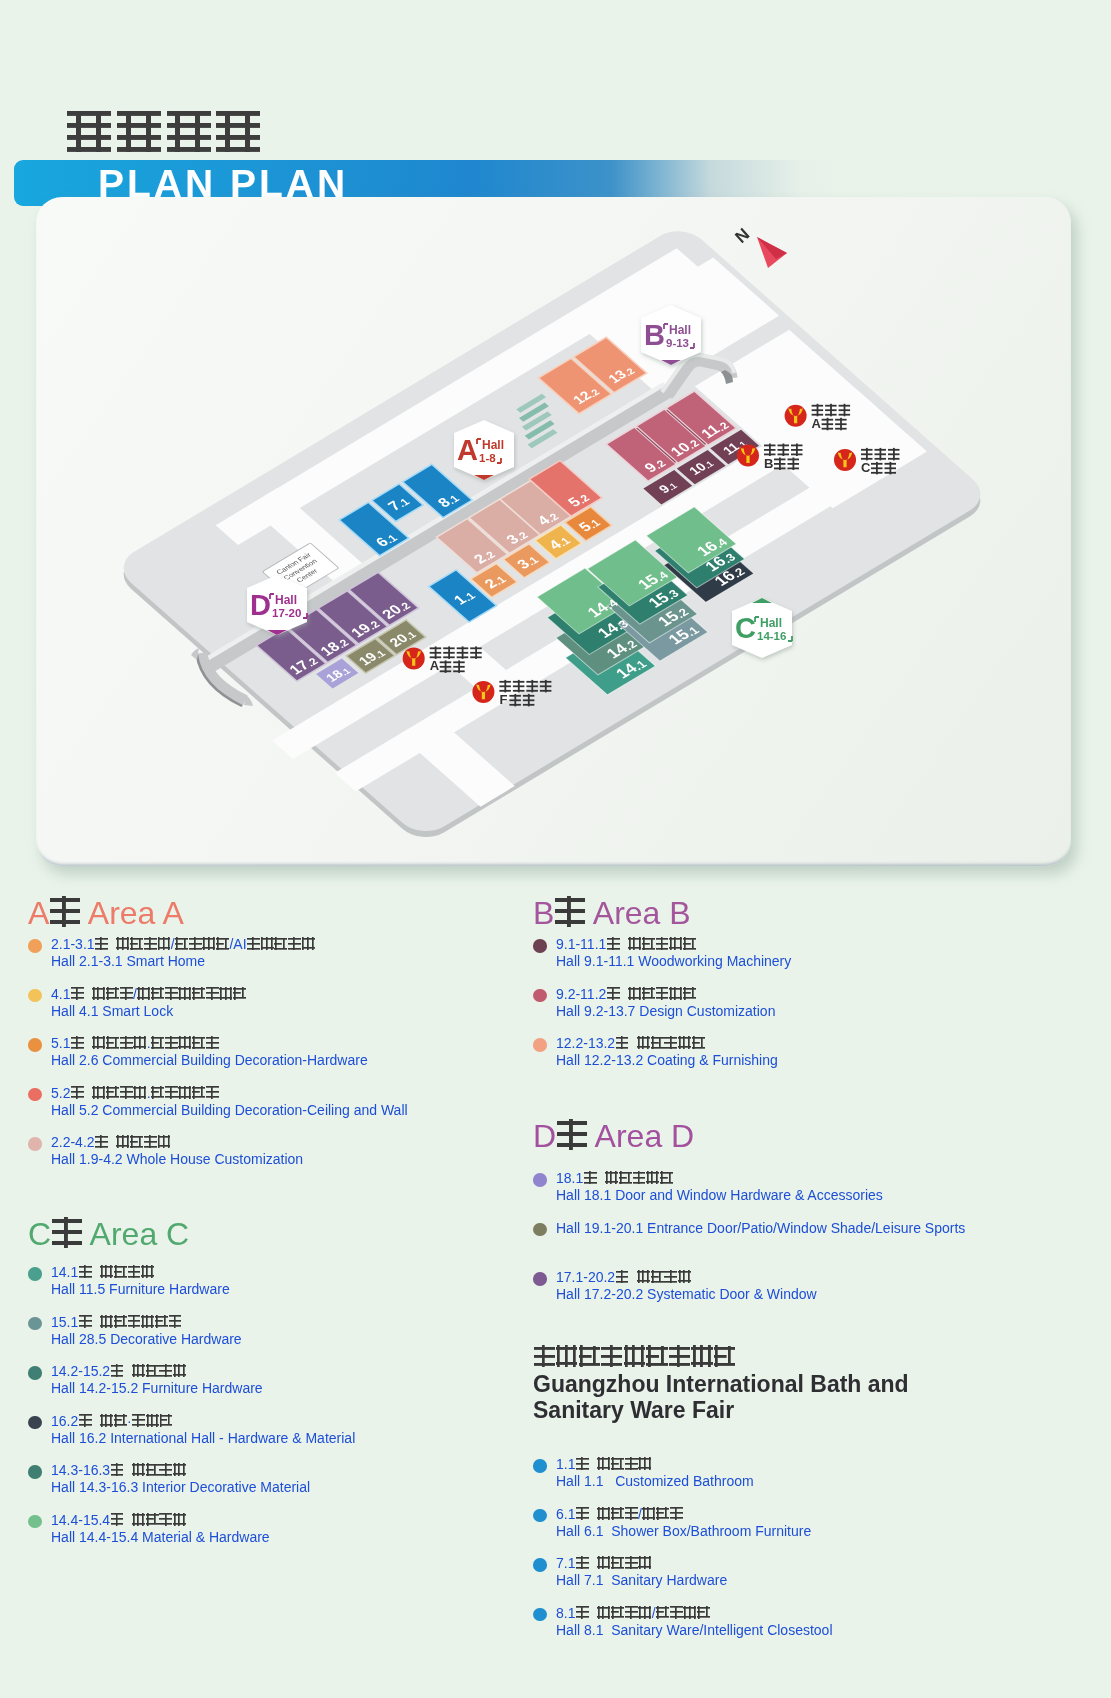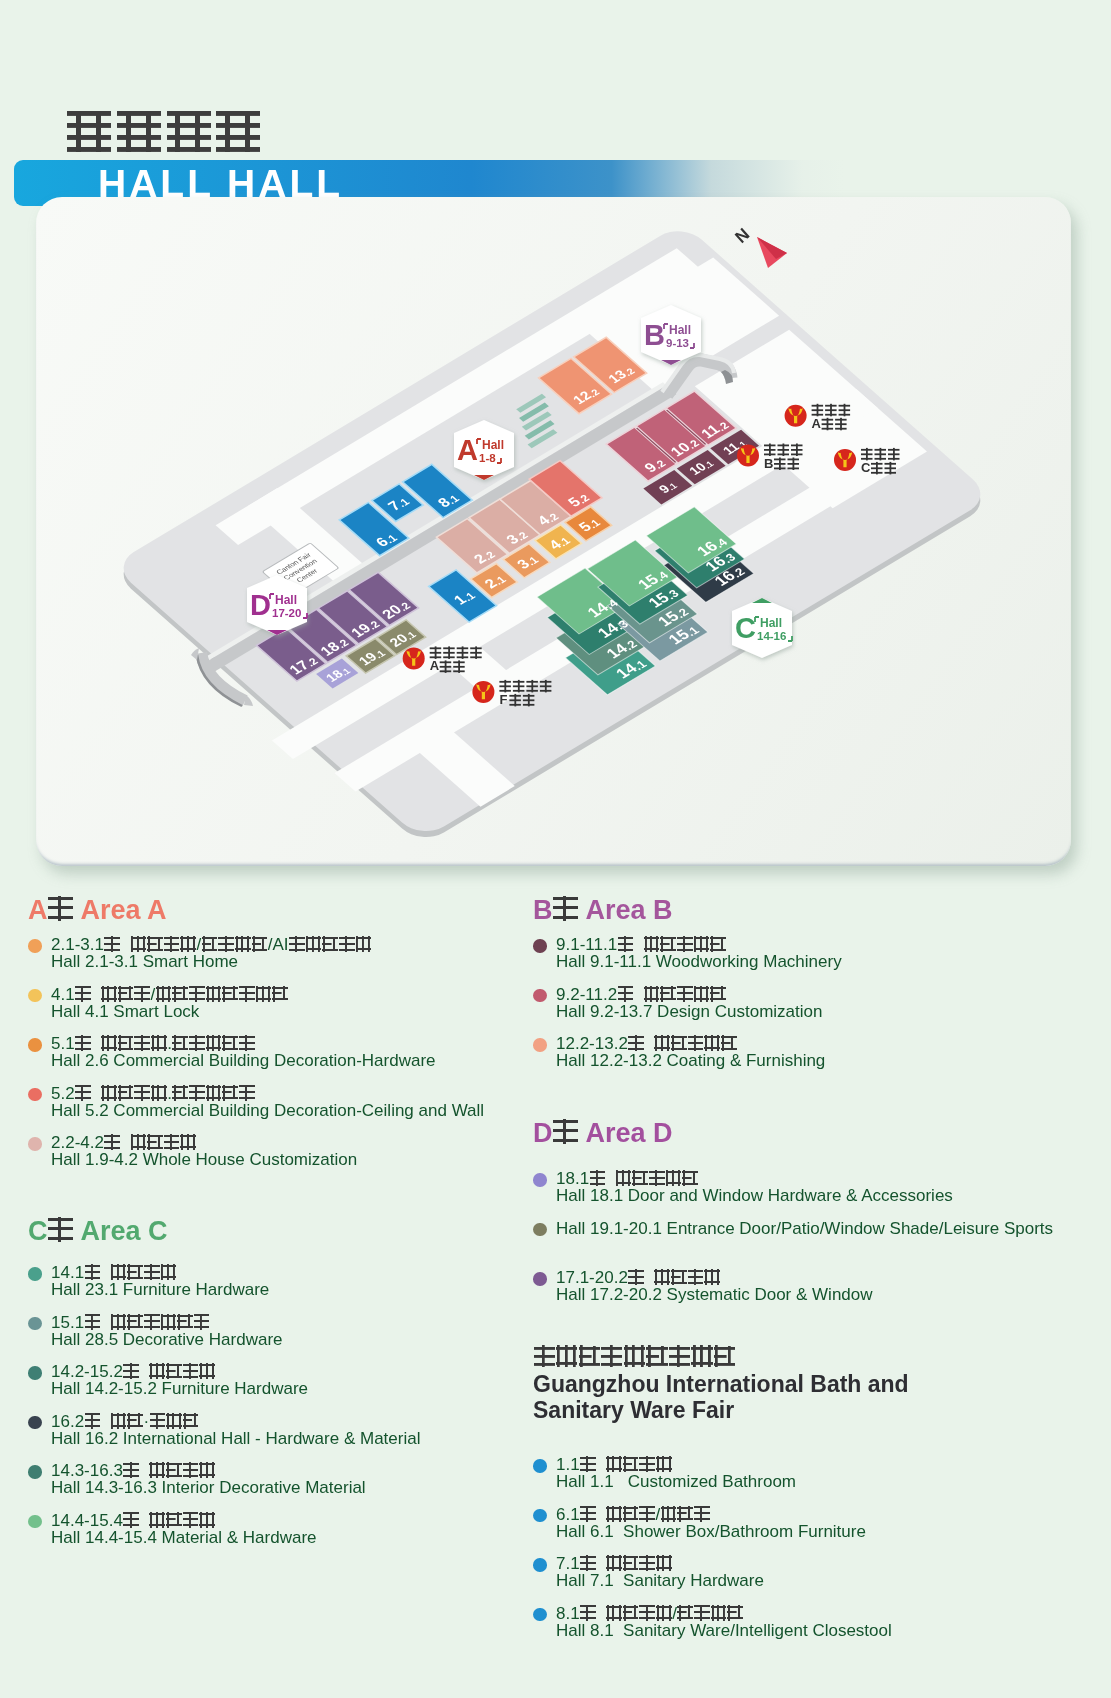--- a/index.html
+++ b/index.html
@@ -7,30 +7,30 @@
 .h1cn b{width:1em !important;margin-right:.1em !important}
 b.c4{background:linear-gradient(#3d3d3d,#3d3d3d) 0 2%/100% 12% no-repeat,linear-gradient(#3d3d3d,#3d3d3d) 0 34%/100% 12% no-repeat,linear-gradient(#3d3d3d,#3d3d3d) 0 66%/100% 12% no-repeat,linear-gradient(#3d3d3d,#3d3d3d) 0 98%/100% 12% no-repeat,linear-gradient(#3d3d3d,#3d3d3d) 22% 0/12% 100% no-repeat,linear-gradient(#3d3d3d,#3d3d3d) 74% 0/12% 100% no-repeat}
 b.c1,b.c2,b.c3,b.c4{display:inline-block;width:.92em;height:.95em;vertical-align:-0.1em;margin:0 .03em}
 b.c1{background:linear-gradient(#3a3a3a,#3a3a3a) 0 6%/100% 13% no-repeat,linear-gradient(#3a3a3a,#3a3a3a) 0 48%/100% 13% no-repeat,linear-gradient(#3a3a3a,#3a3a3a) 0 92%/100% 13% no-repeat,linear-gradient(#3a3a3a,#3a3a3a) 46% 0/13% 100% no-repeat}
 b.c2{background:linear-gradient(#3a3a3a,#3a3a3a) 6% 0/13% 100% no-repeat,linear-gradient(#3a3a3a,#3a3a3a) 92% 0/13% 100% no-repeat,linear-gradient(#3a3a3a,#3a3a3a) 0 10%/100% 13% no-repeat,linear-gradient(#3a3a3a,#3a3a3a) 0 88%/100% 13% no-repeat,linear-gradient(#3a3a3a,#3a3a3a) 46% 0/13% 100% no-repeat}
 b.c3{background:linear-gradient(#3a3a3a,#3a3a3a) 0 8%/100% 13% no-repeat,linear-gradient(#3a3a3a,#3a3a3a) 0 90%/100% 13% no-repeat,linear-gradient(#3a3a3a,#3a3a3a) 8% 0/13% 100% no-repeat,linear-gradient(#3a3a3a,#3a3a3a) 0 49%/60% 13% no-repeat,linear-gradient(#3a3a3a,#3a3a3a) 78% 20%/13% 80% no-repeat}
 .banner{position:absolute;left:14px;top:160px;width:830px;height:46px;border-radius:9px 0 0 9px;background:linear-gradient(90deg,#18a7de 0%,#1f87cf 55%,#3d92c9 72%,rgba(130,170,195,0.35) 84%,rgba(200,215,220,0.08) 95%,rgba(226,234,231,0) 100%)}
 .banner span{position:absolute;left:84px;top:2px;font-size:39px;font-weight:bold;color:#fff;letter-spacing:3px}
 .card{position:absolute;left:36px;top:197px;width:1035px;height:669px;border-radius:26px;background:linear-gradient(125deg,#f8faf7 0%,#f2f5f1 55%,#ebf0ea 100%);box-shadow:6px 8px 14px rgba(130,155,140,0.4),inset 0 -4px 3px -2px rgba(130,150,165,0.5)}
 .map{position:absolute;left:36px;top:197px}
-.sh{position:absolute;font-size:27px;font-weight:bold}
+.sh{position:absolute;font-size:32px;font-weight:normal}
 .sh b{vertical-align:-0.08em}
 .dot{position:absolute;width:13.5px;height:13.5px;border-radius:50%}
-.it{position:absolute;font-size:17px;line-height:17px;color:#14532d;white-space:nowrap}
+.it{position:absolute;font-size:14px;line-height:17px;color:#1d4ed8;white-space:nowrap}
 .bath{position:absolute;left:533px;top:1344px;font-size:23px;font-weight:bold;color:#2e2e33;line-height:26.5px}
 </style></head>
 <body>
 <div class="h1cn"><b class="c4"></b><b class="c4"></b><b class="c4"></b><b class="c4"></b></div>
 <div class="banner">
-    <span>HALL HALL</span>
+    <span>PLAN PLAN</span>
   </div>
 <div class="card"></div>
 <svg class="map" width="1035" height="669" viewBox="0 0 1035 669" font-family="Liberation Sans, sans-serif">
     <defs>
       <filter id="sh" x="-30%" y="-30%" width="160%" height="160%">
         <feDropShadow dx="1" dy="2" stdDeviation="2" flood-color="#9aa8a0" flood-opacity="0.6"></feDropShadow>
       </filter>
     </defs>
     <g transform="translate(-36,-197)">
       <g transform="matrix(0.8572,-0.515,0.749,0.6626,114.7,571.8)">
@@ -400,21 +400,21 @@
     <div>Hall 5.2 Commercial Building Decoration-Ceiling and Wall</div>
   </div>
 <div class="dot" style="left:28px;top:1137.0px;background:#dfb4ad"></div>
 <div class="it" style="left:51px;top:1134.0px">
     <div>2.2-4.2<b class="c1"></b>&nbsp; <b class="c2"></b><b class="c3"></b><b class="c1"></b><b class="c2"></b></div>
     <div>Hall 1.9-4.2 Whole House Customization</div>
   </div>
 <div class="dot" style="left:28px;top:1267.0px;background:#4aa08c"></div>
 <div class="it" style="left:51px;top:1264.0px">
     <div>14.1<b class="c1"></b>&nbsp; <b class="c2"></b><b class="c3"></b><b class="c1"></b><b class="c2"></b></div>
-    <div>Hall 23.1 Furniture Hardware</div>
+    <div>Hall 11.5 Furniture Hardware</div>
   </div>
 <div class="dot" style="left:28px;top:1316.5px;background:#6a9495"></div>
 <div class="it" style="left:51px;top:1313.5px">
     <div>15.1<b class="c1"></b>&nbsp; <b class="c2"></b><b class="c3"></b><b class="c1"></b><b class="c2"></b><b class="c3"></b><b class="c1"></b></div>
     <div>Hall 28.5 Decorative Hardware</div>
   </div>
 <div class="dot" style="left:28px;top:1366.0px;background:#3f7f74"></div>
 <div class="it" style="left:51px;top:1363.0px">
     <div>14.2-15.2<b class="c1"></b>&nbsp; <b class="c2"></b><b class="c3"></b><b class="c1"></b><b class="c2"></b></div>
     <div>Hall 14.2-15.2 Furniture Hardware</div>

